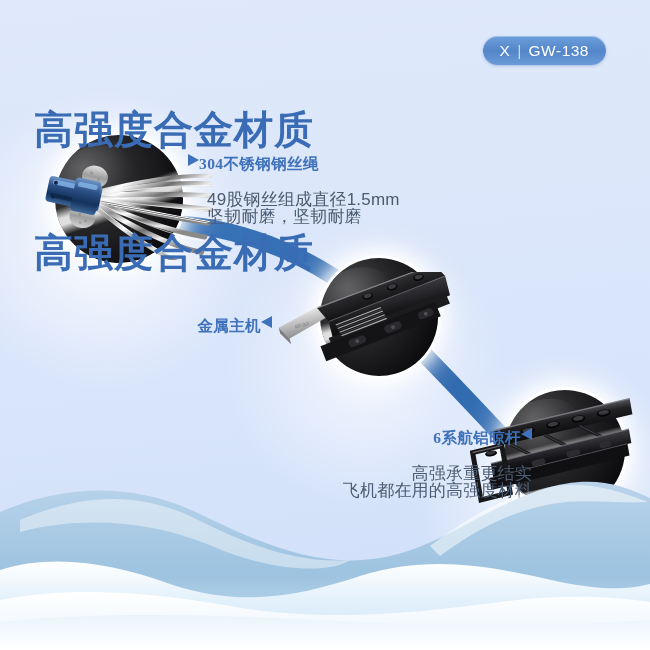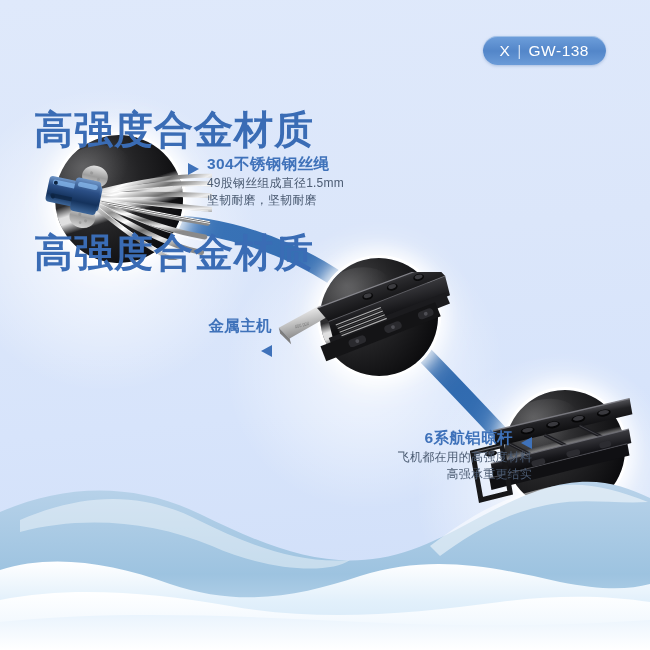--- a/index.html
+++ b/index.html
@@ -115,49 +115,49 @@
   
   .art { position: absolute; pointer-events: none; }
   #art1 { left: 42px;  top: 148px; width: 170px; height: 112px; }
   #art2 { left: 278px; top: 272px; width: 180px; height: 100px; }
   #art3 { left: 470px; top: 398px; width: 175px; height: 110px; }
 
   
   .callout { position: absolute; }
   .callout .title {
     display: flex;
-    align-items: flex-end;
-    gap: 8px;
+    align-items: flex-start;
     color: #3f72ba;
     font-size: 15.5px;
     font-weight: bold;
     letter-spacing: .4px;
     white-space: nowrap;
+    font-family: Liberation Serif, serif;
   }
   .callout .body {
-    margin-top: 0;
+    margin-top: 16px;
     color: #4b5b72;
-    font-size: 12px;
+    font-size: 17px;
     line-height: 17px;
     letter-spacing: .2px;
     white-space: nowrap;
   }
   .tri {
     width: 0; height: 0;
     border-top: 6.5px solid transparent;
     border-bottom: 6.5px solid transparent;
   }
   .tri-right { border-left: 11px solid #3f72ba; }
   .tri-left  { border-right: 11px solid #3f72ba; }
 
   #co1 { left: 188px; top: 154px; text-align: left; }
   #co1 .body { padding-left: 19px; }
 
   #co2 { left: 10px; top: 316px; width: 262px; text-align: right; }
-  #co2 .title { justify-content: flex-end; flex-direction: column; }
+  #co2 .title { justify-content: flex-end; }
 
   #co3 { left: 180px; top: 428px; width: 352px; text-align: right; }
   #co3 .title { justify-content: flex-end; }
 
   
   .waves {
     position: absolute;
     left: 0; bottom: 0;
     width: 650px;
     height: 200px;
@@ -425,22 +425,22 @@
       <span class="tri tri-left"></span>
     </div>
   </div>
 
   <div class="callout" id="co3">
     <div class="title">
       <span>6系航铝晾杆</span>
       <span class="tri tri-left"></span>
     </div>
     <div class="body">
+      <div>高强承重更结实</div>
       <div>飞机都在用的高强度材料</div>
-      <div>高强承重更结实</div>
     </div>
   </div>
 
   <svg class="waves" viewBox="0 0 650 200" preserveAspectRatio="none">
     <defs>
       <linearGradient id="w1" x1="0" y1="0" x2="0" y2="1">
         <stop offset="0%" stop-color="#b9d3ea"></stop>
         <stop offset="55%" stop-color="#9dc3e0"></stop>
         <stop offset="100%" stop-color="#cfe3f3"></stop>
       </linearGradient>

